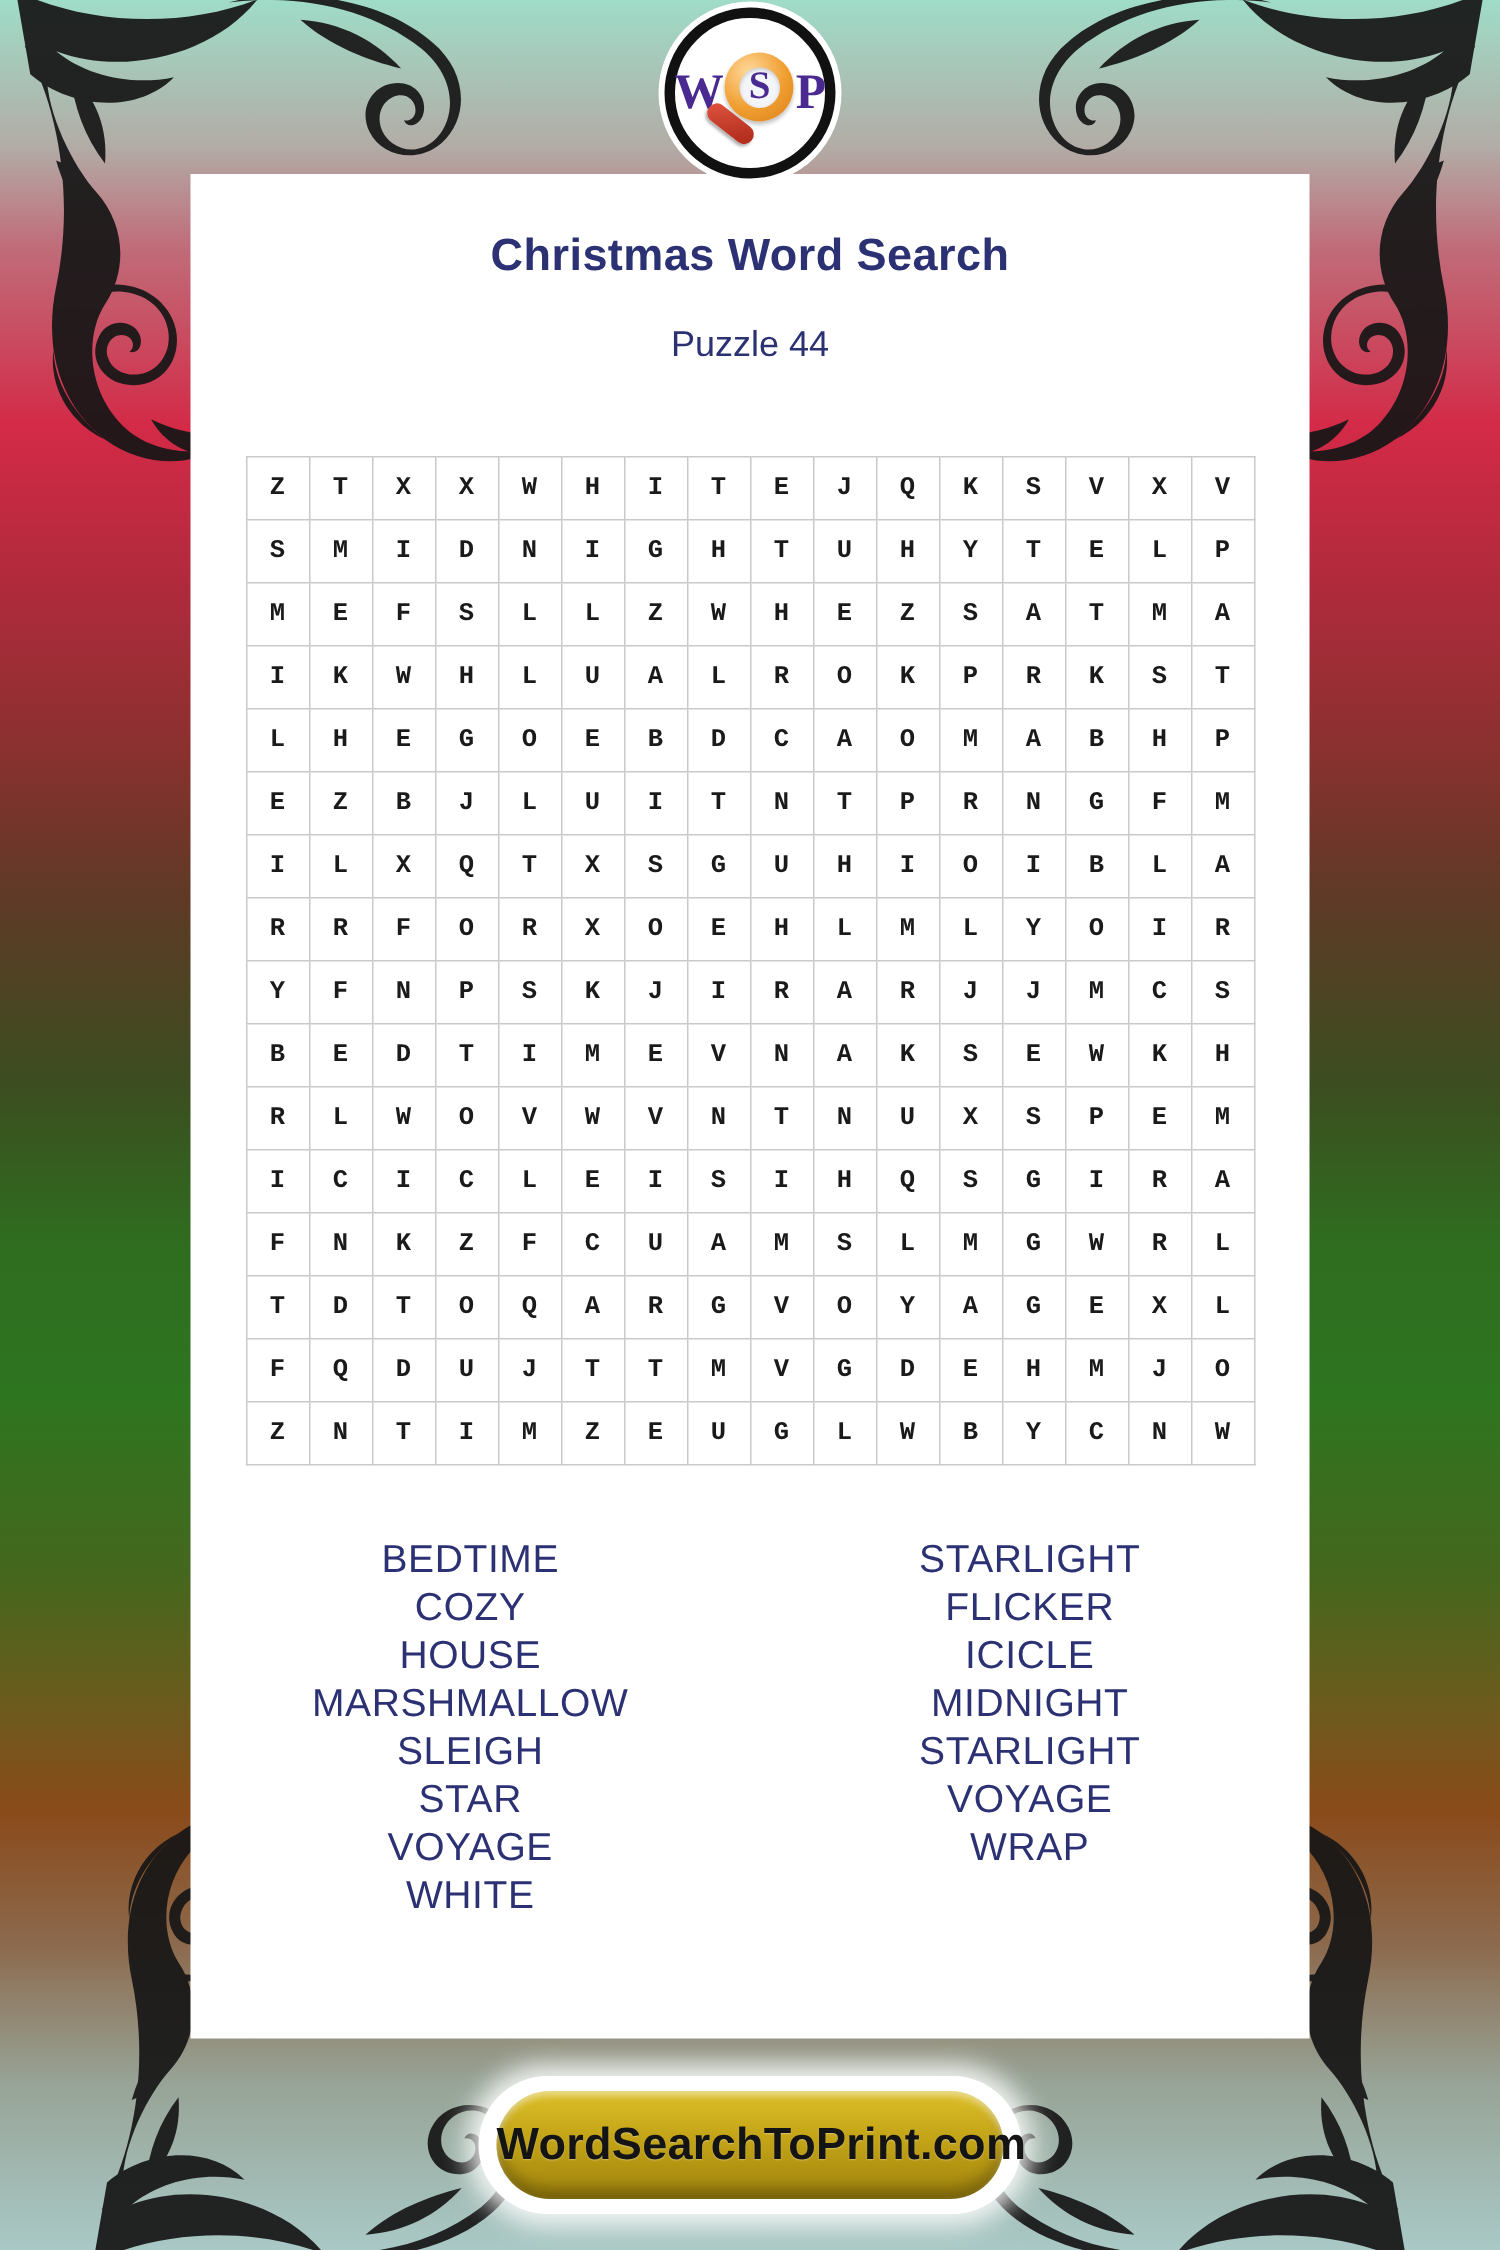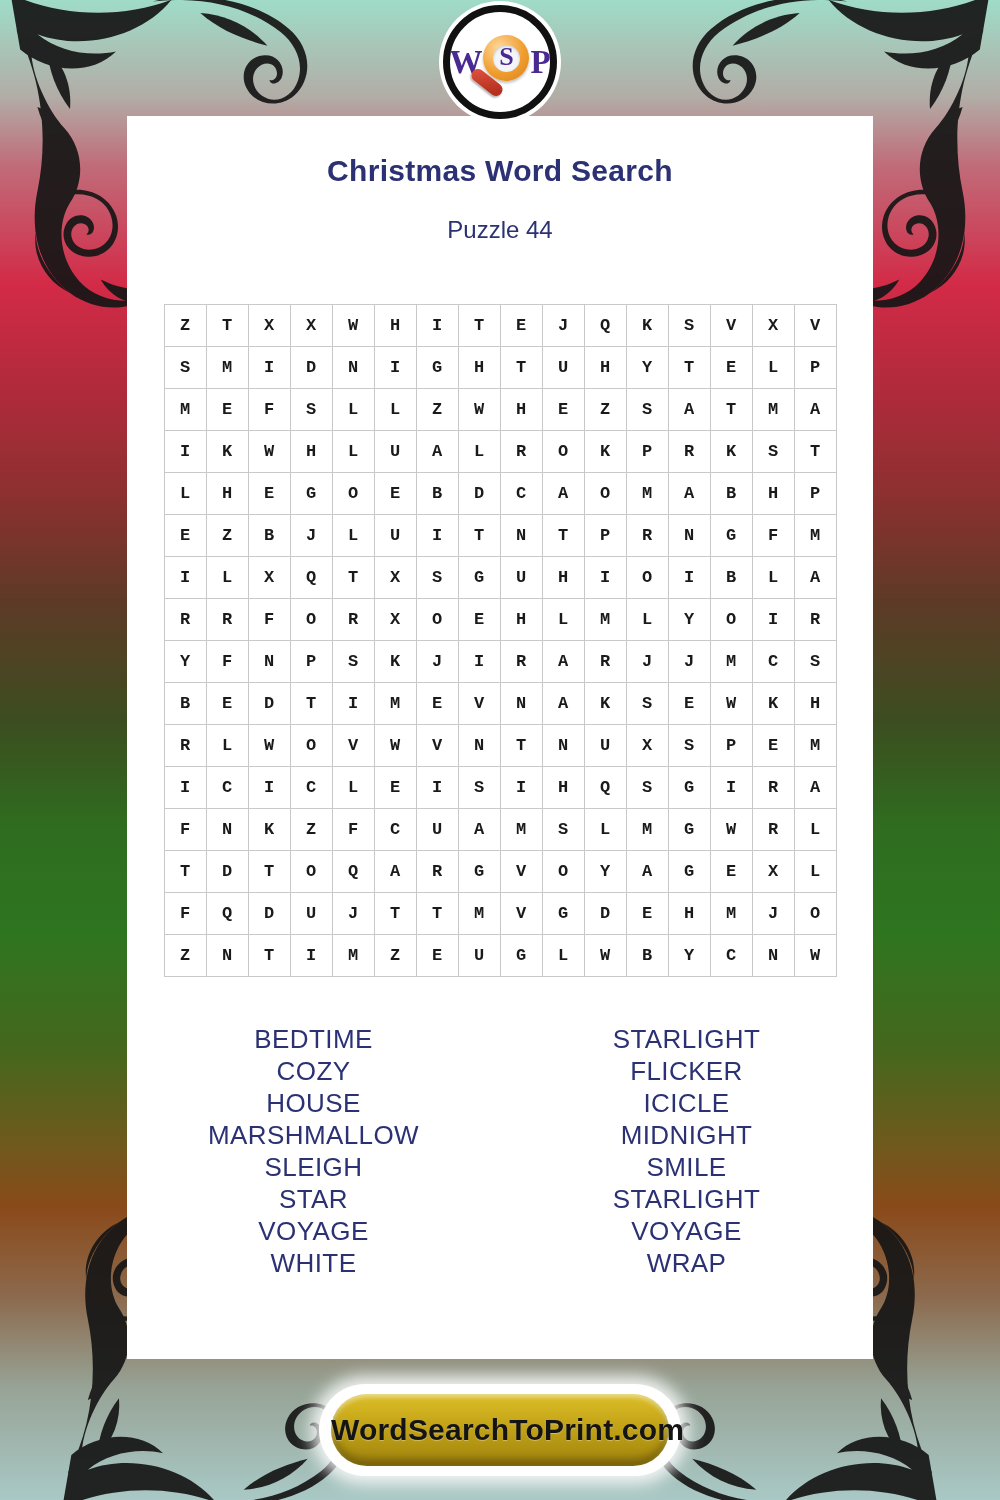--- a/index.html
+++ b/index.html
@@ -429,21 +429,20 @@
         <div>SLEIGH</div>
         <div>STAR</div>
         <div>VOYAGE</div>
         <div>WHITE</div>
       </div>
     <div class="word-column">
         <div>STARLIGHT</div>
         <div>FLICKER</div>
         <div>ICICLE</div>
         <div>MIDNIGHT</div>
-        <div>SMILE</div>
         <div>STARLIGHT</div>
         <div>VOYAGE</div>
         <div>WRAP</div>
       </div>
   </div>
 </div>
 
 <div class="footer-pill-outer">
   <div class="footer-pill">
     <span>WordSearchToPrint.com</span>

